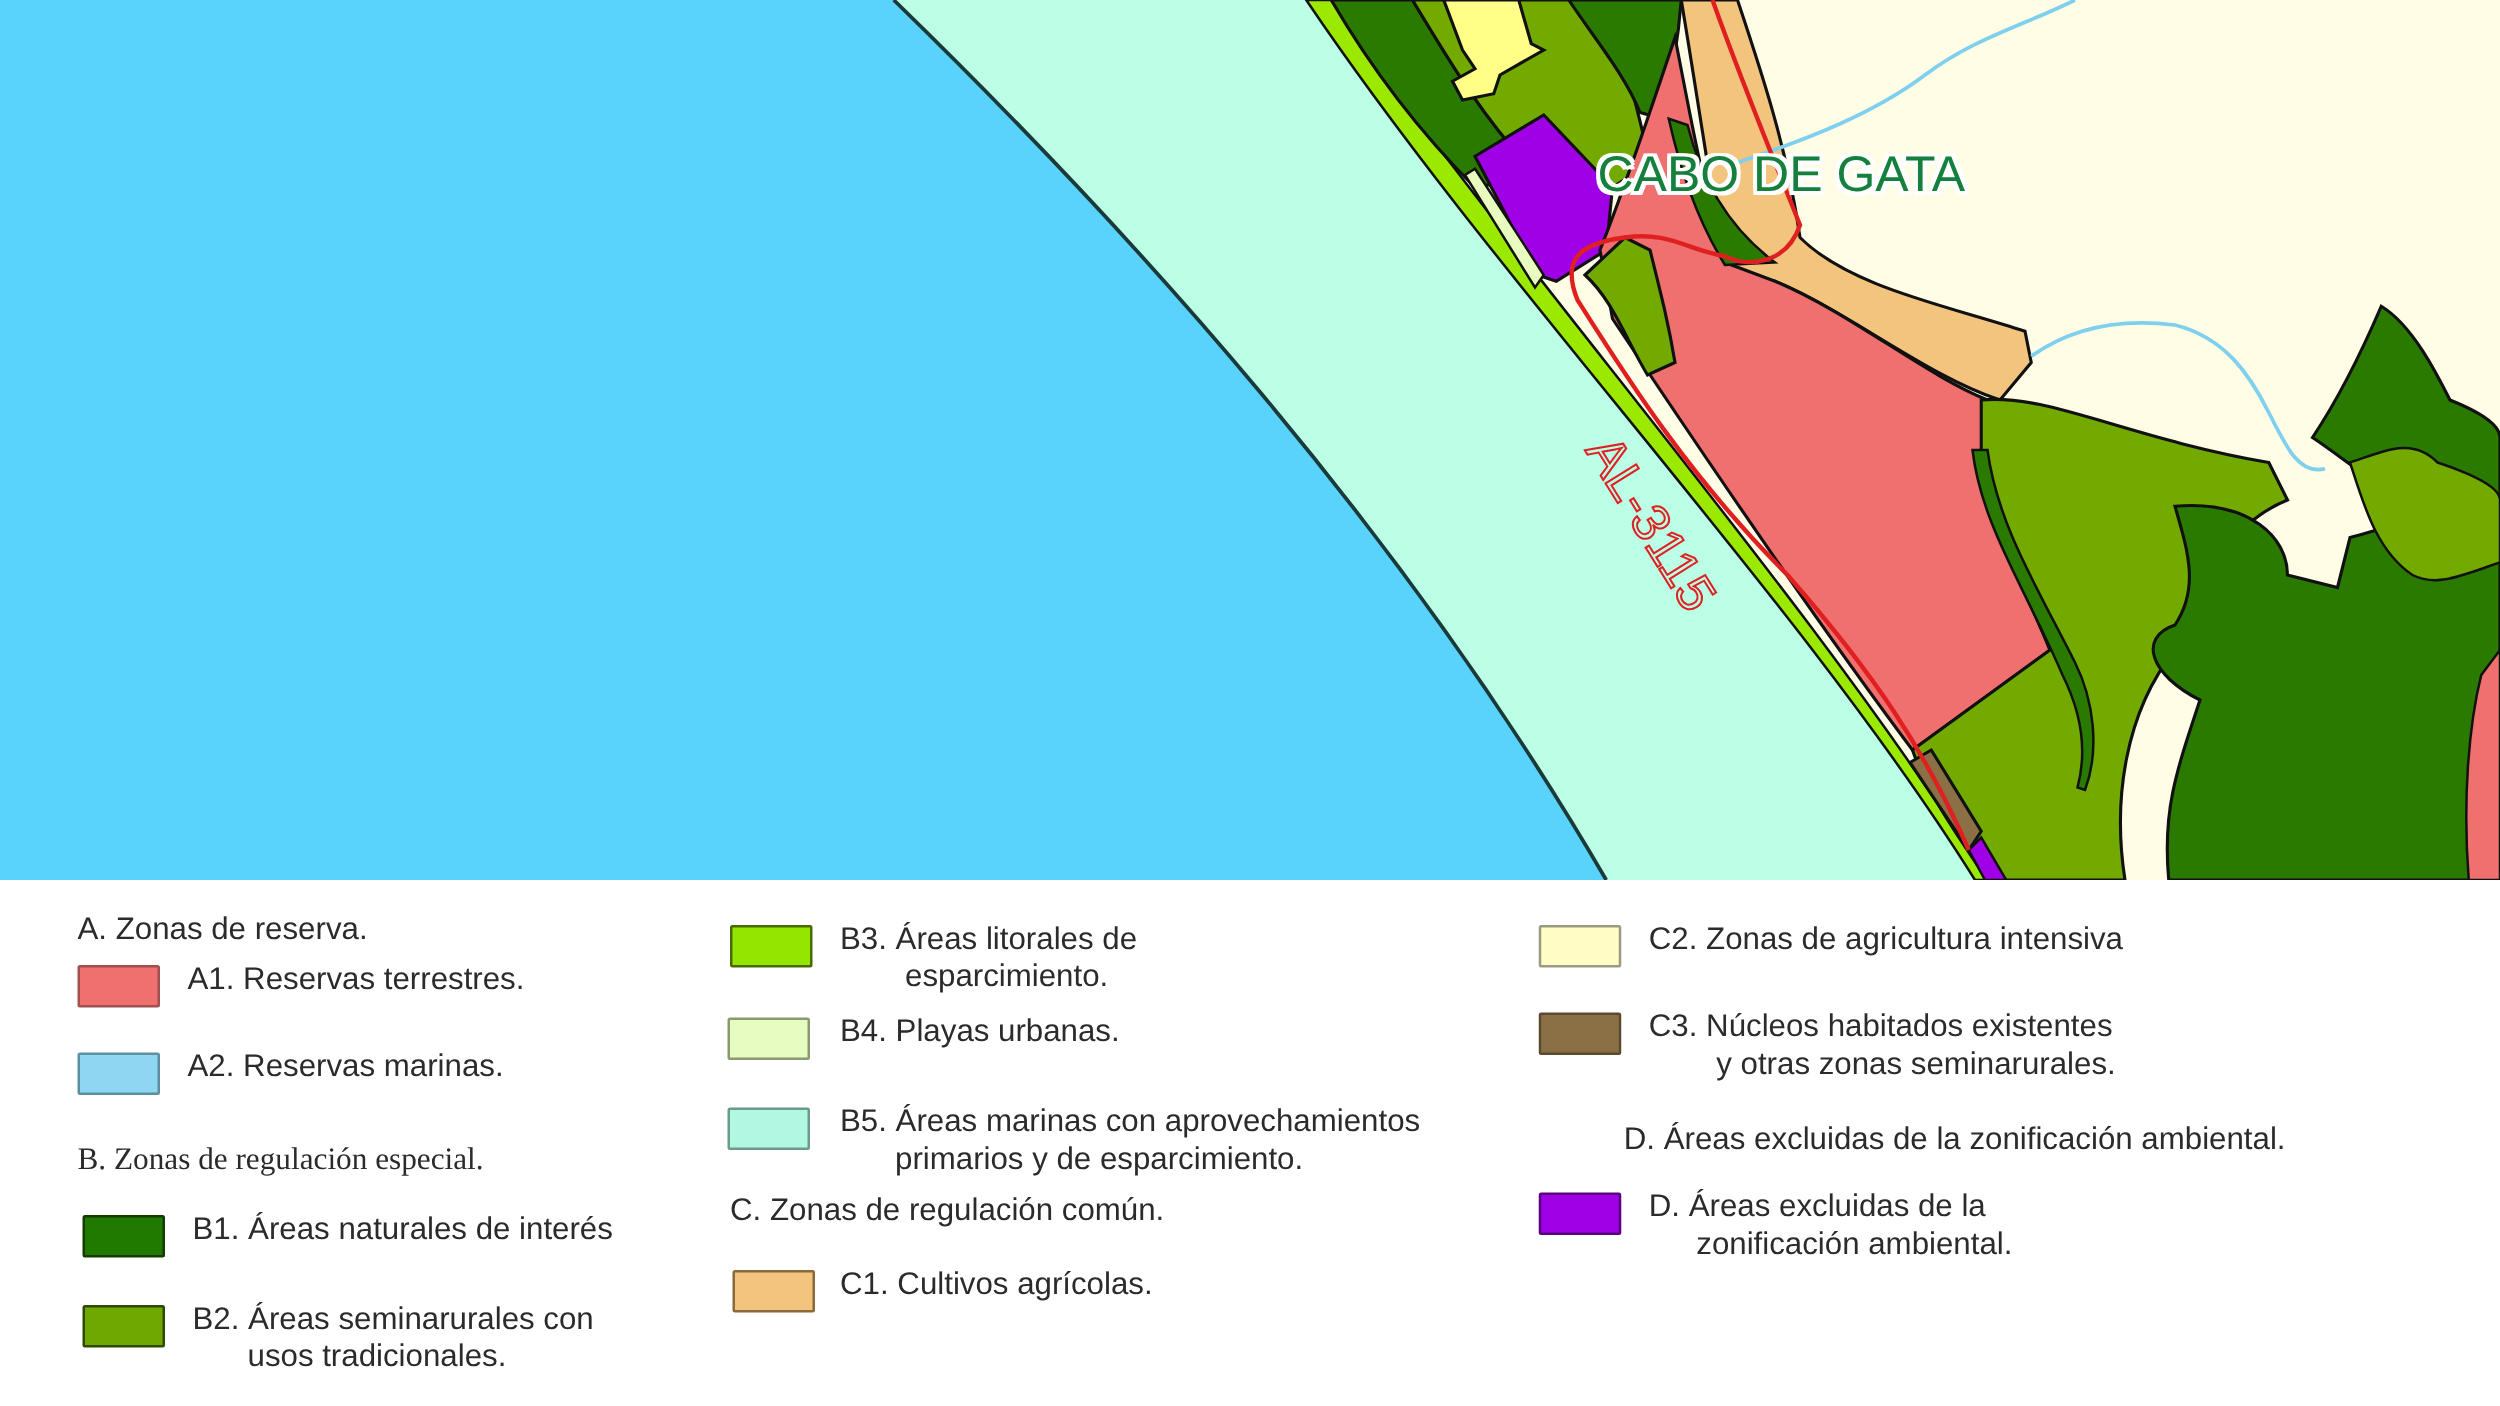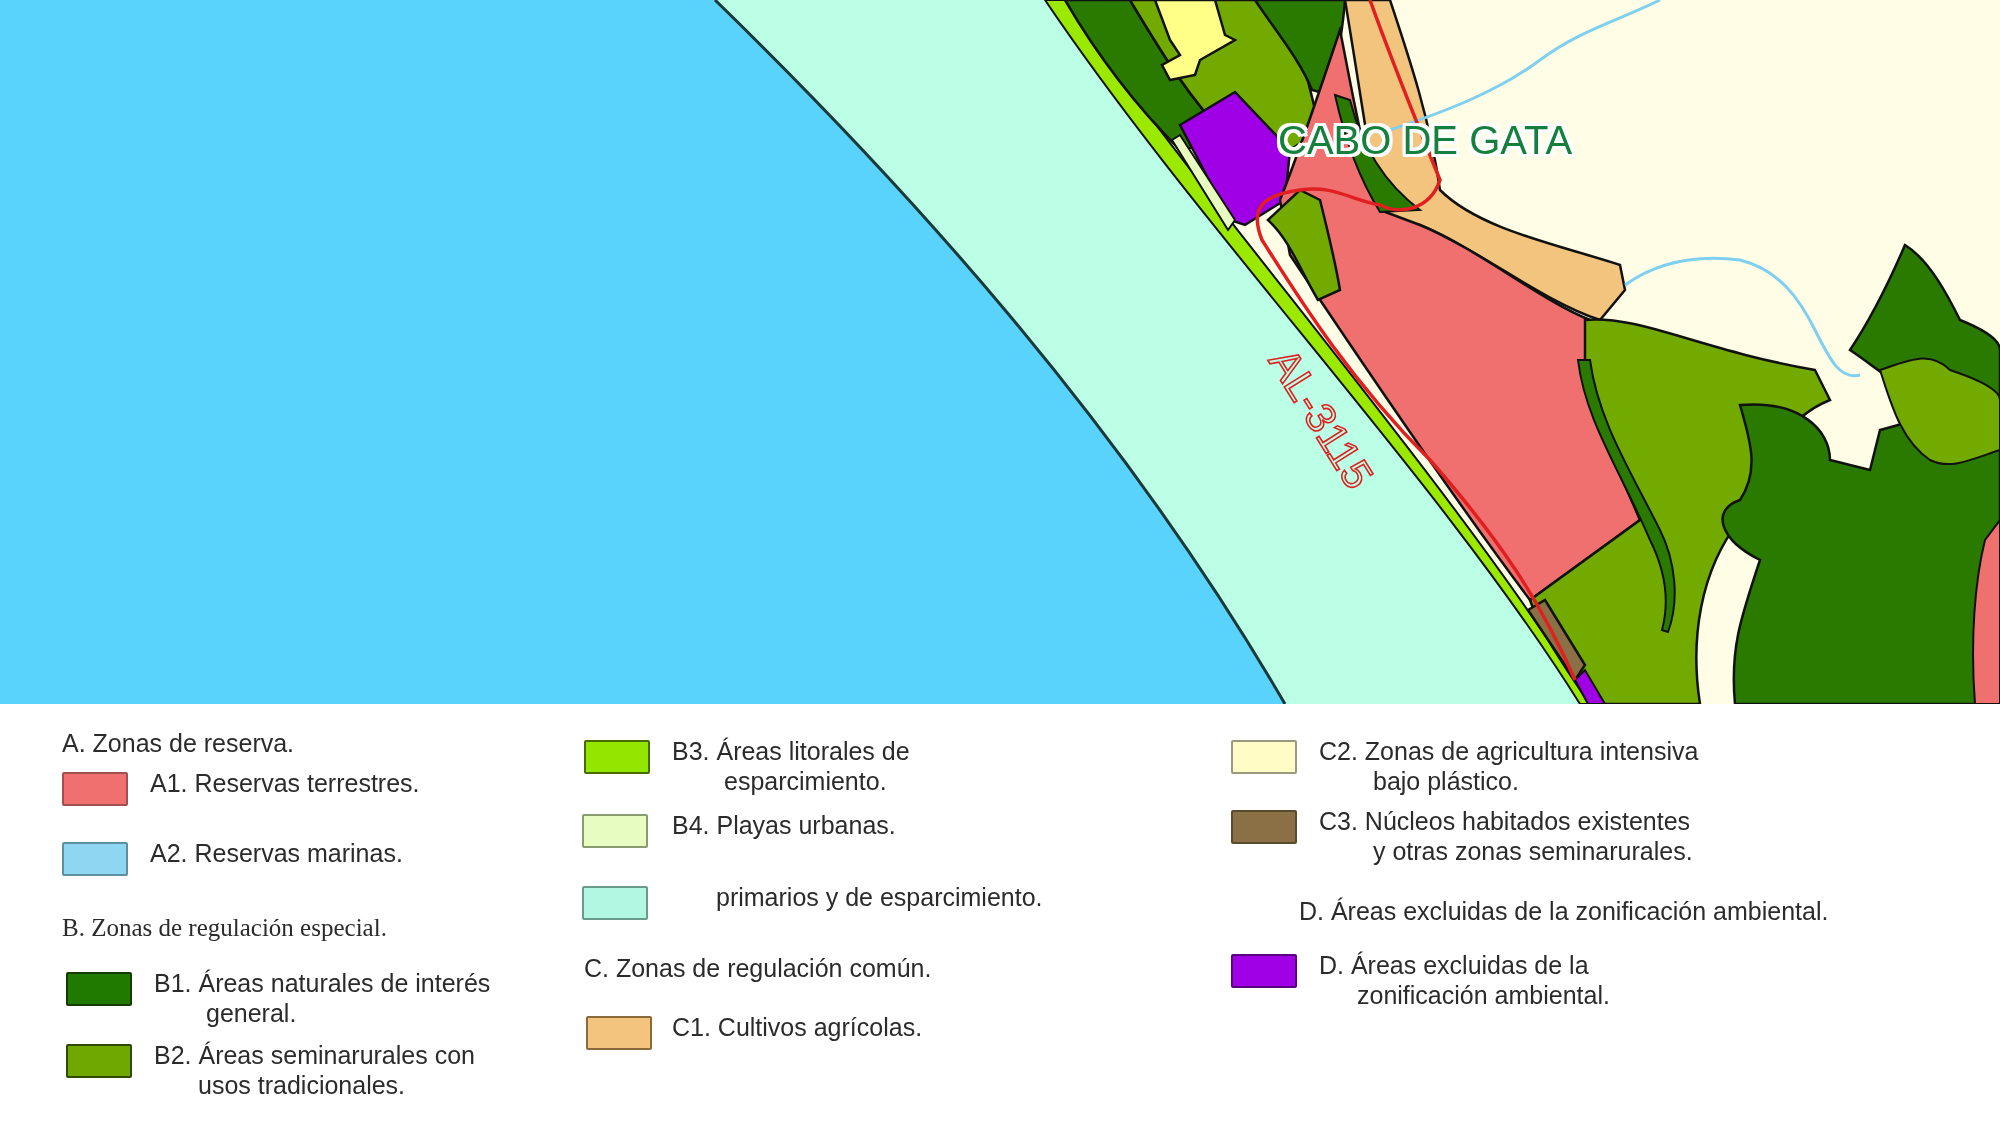--- a/index.html
+++ b/index.html
@@ -136,53 +136,53 @@
 
   <div class="legend-item" style="left:62px; top:138px;">
     <div class="swatch" style="background:#8fd6f2; border-color:#5c8fa0;"></div>
     <div class="item-text" style="left:88px;"><span>A2. Reservas marinas.</span></div>
   </div>
 
   <div class="legend-heading" style="left:62px; top:210px;font-family:Liberation Serif, serif;">B. Zonas de regulación especial.</div>
 
   <div class="legend-item" style="left:66px; top:268px;">
     <div class="swatch" style="background:#217a00; border-color:#143c00;"></div>
-    <div class="item-text" style="left:88px;"><span>B1. Áreas naturales de interés</span><span class="l2">general.</span></div>
+    <div class="item-text" style="left:88px;"><span>B1. Áreas naturales de interés</span></div>
   </div>
 
   <div class="legend-item" style="left:66px; top:340px;">
     <div class="swatch" style="background:#6ea800; border-color:#2f4a00;"></div>
     <div class="item-text" style="left:88px;"><span>B2. Áreas seminarurales con</span><span class="l2" style="padding-left:44px;">usos tradicionales.</span></div>
   </div>
 
   <div class="legend-item" style="left:584px; top:36px;">
     <div class="swatch" style="background:#93e600; border-color:#4a6a00;"></div>
     <div class="item-text" style="left:88px;"><span>B3. Áreas litorales de</span><span class="l2">esparcimiento.</span></div>
   </div>
 
   <div class="legend-item" style="left:582px; top:110px;">
     <div class="swatch" style="background:#e6fcc0; border-color:#8a9a70;"></div>
     <div class="item-text" style="left:90px;"><span>B4. Playas urbanas.</span></div>
   </div>
 
   <div class="legend-item" style="left:582px; top:182px;">
     <div class="swatch" style="background:#b2f7e2; border-color:#6a9a8a;"></div>
-    <div class="item-text" style="left:90px;"><span class="l2" style="padding-left:44px;">primarios y de esparcimiento.</span></div>
+    <div class="item-text" style="left:90px;"><span>B5. Áreas marinas con aprovechamientos</span><span class="l2" style="padding-left:44px;">primarios y de esparcimiento.</span></div>
   </div>
 
   <div class="legend-heading" style="left:584px; top:250px;">C. Zonas de regulación común.</div>
 
   <div class="legend-item" style="left:586px; top:312px;">
     <div class="swatch" style="background:#f2c47e; border-color:#8a6a3a;"></div>
     <div class="item-text" style="left:86px;"><span>C1. Cultivos agrícolas.</span></div>
   </div>
 
   <div class="legend-item" style="left:1231px; top:36px;">
     <div class="swatch" style="background:#fffcc6; border-color:#9a9a80;"></div>
-    <div class="item-text" style="left:88px;"><span>C2. Zonas de agricultura intensiva</span><span class="l2" style="padding-left:54px;">bajo plástico.</span></div>
+    <div class="item-text" style="left:88px;"><span>C2. Zonas de agricultura intensiva</span></div>
   </div>
 
   <div class="legend-item" style="left:1231px; top:106px;">
     <div class="swatch" style="background:#8b7045; border-color:#5a4a30;"></div>
     <div class="item-text" style="left:88px;"><span>C3. Núcleos habitados existentes</span><span class="l2" style="padding-left:54px;">y otras zonas seminarurales.</span></div>
   </div>
 
   <div class="legend-heading" style="left:1268px; top:193px;margin-left:31px;">D. Áreas excluidas de la zonificación ambiental.</div>
 
   <div class="legend-item" style="left:1231px; top:250px;">

